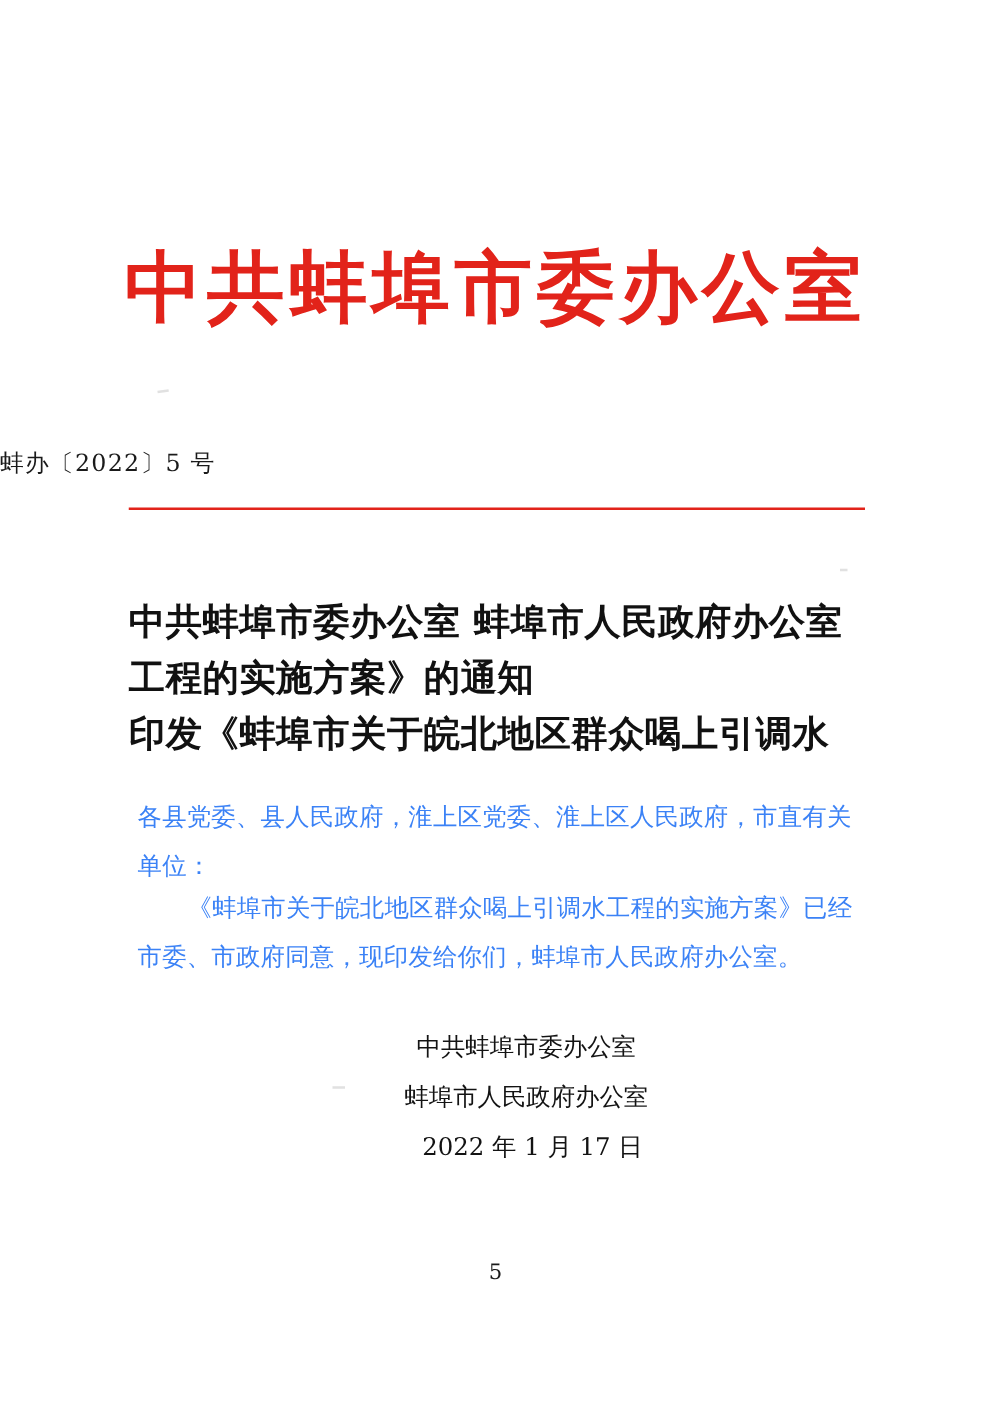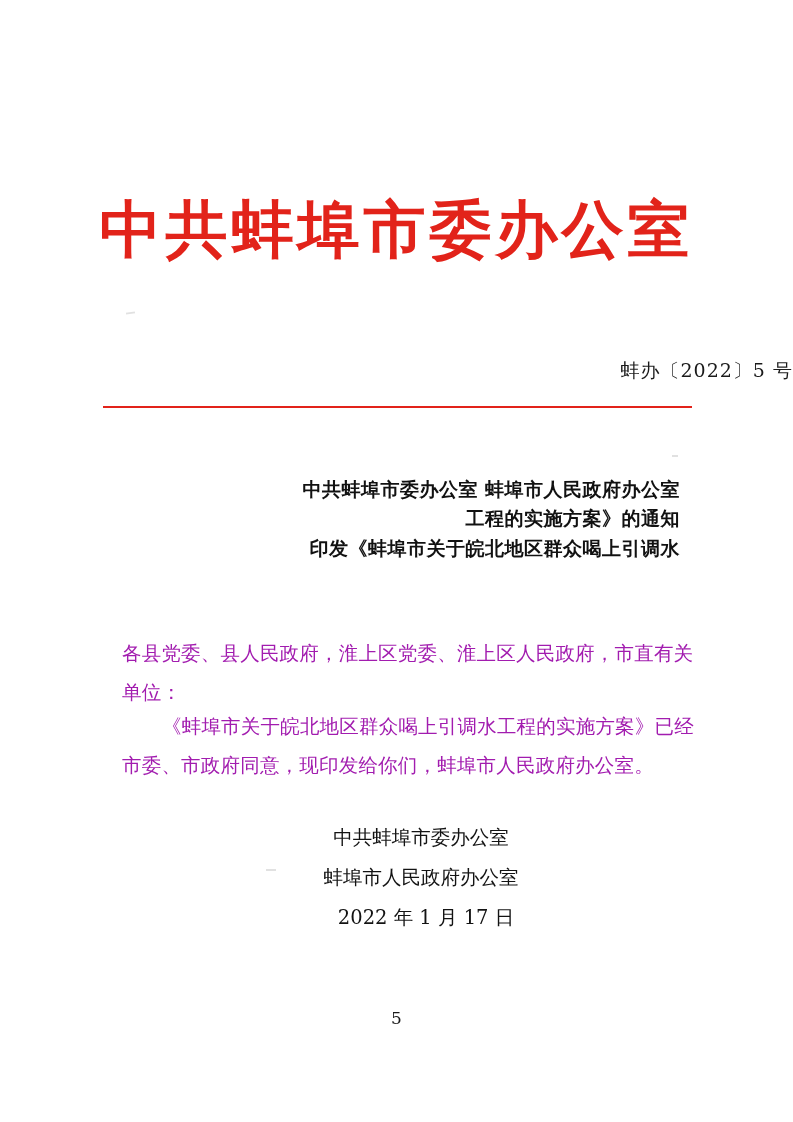--- a/index.html
+++ b/index.html
@@ -36,65 +36,65 @@
     line-height: 1.1;
     white-space: nowrap;
   }
 
   
   .doc-number {
     position: absolute;
     top: 358px;
     left: 0;
     width: 793px;
-    text-align: right;
+    text-align: left;
     font-family: "DejaVu Serif", serif;
     font-size: 19px;
     color: #1a1a1a;
     letter-spacing: 1px;
   }
 
   
   .red-rule {
     position: absolute;
     top: 406px;
     left: 103px;
     width: 589px;
     height: 2px;
     background: #e2231a;
   }
 
   
   .title {
     position: absolute;
     top: 475px;
-    left: 91px;
+    left: 103px;
     width: 589px;
-    text-align: right;
+    text-align: left;
     font-family: "DejaVu Serif", serif;
     font-weight: bold;
-    font-size: 19px;
+    font-size: 29px;
     line-height: 1.55;
     color: #111111;
     letter-spacing: 0.5px;
   }
   .title .line {
     display: block;
     white-space: nowrap;
   }
 
   
   .body-block {
     position: absolute;
-    left: 122px;
+    left: 110px;
     width: 578px;
     font-family: "DejaVu Serif", serif;
     font-size: 19.5px;
     line-height: 2.0;
-    color: #a21caf;
+    color: #3b82f6;
     letter-spacing: 0.2px;
   }
   .addressee {
     top: 634px;
   }
   .para {
     top: 707px;
     text-indent: 40px;
   }
 

